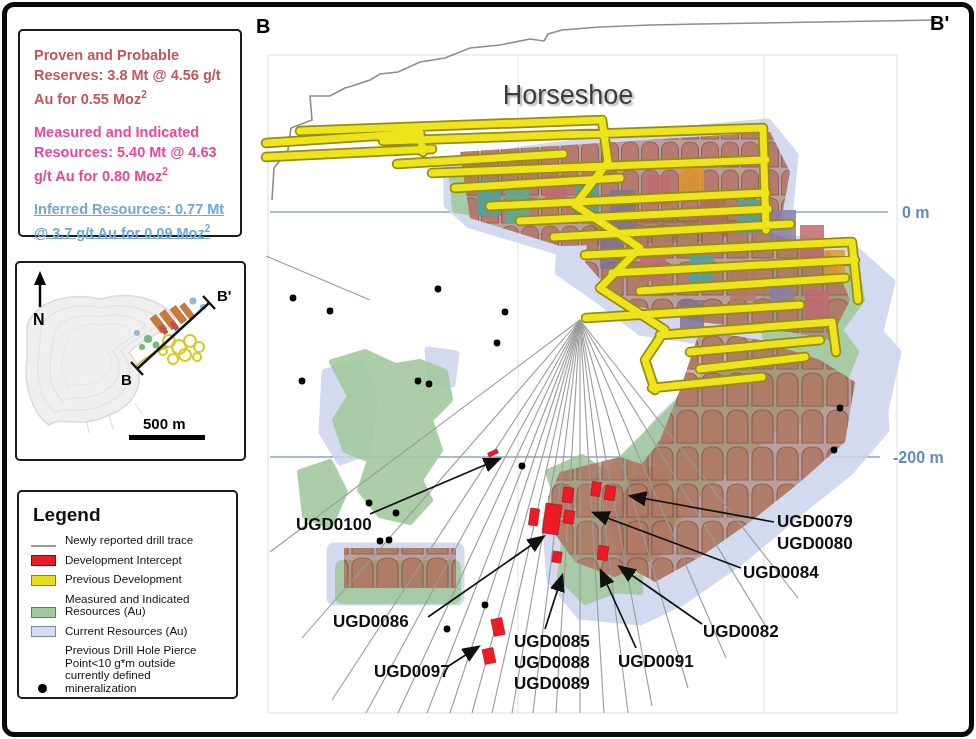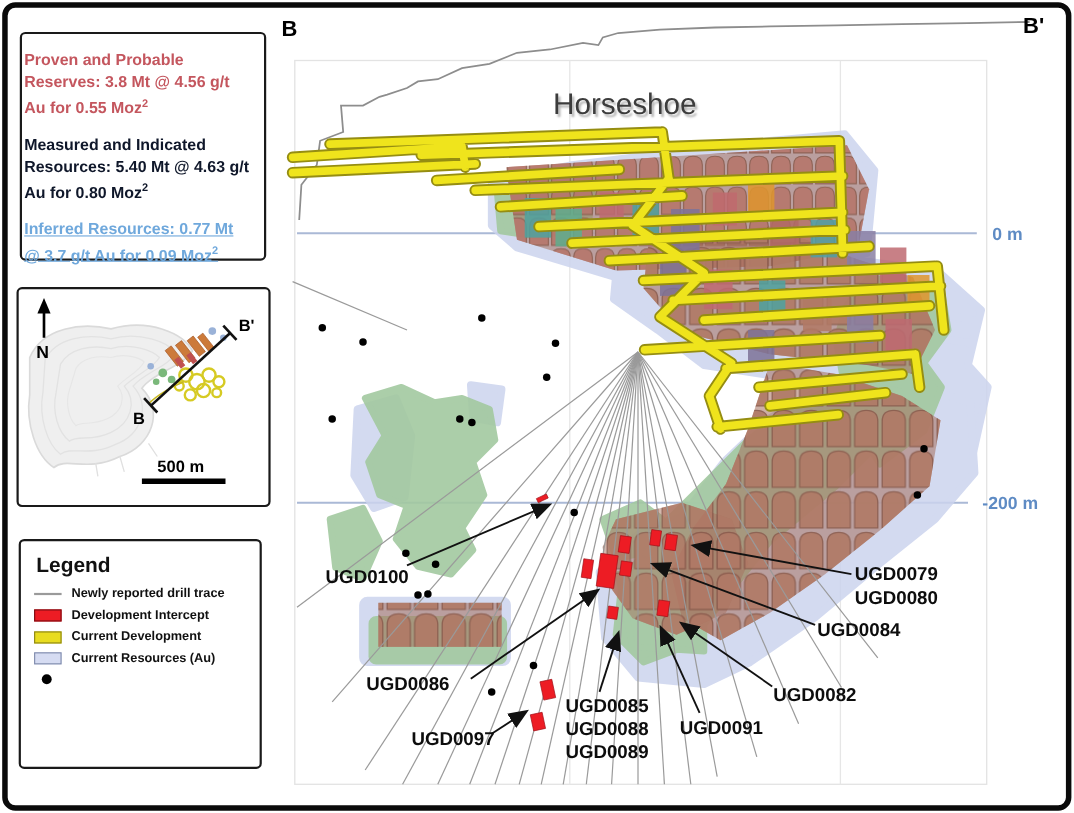--- a/index.html
+++ b/index.html
@@ -2,32 +2,32 @@
 <html><head>
 <meta charset="utf-8">
 <style>
   html,body{margin:0;padding:0;background:#ffffff;}
   .stage{position:relative;width:976px;height:739px;background:#ffffff;overflow:hidden;
          font-family:"Liberation Sans",sans-serif;}
   .outer-frame{position:absolute;left:2px;top:2px;right:2px;bottom:2px;
          border:5px solid #0a0a0a;border-radius:12px;pointer-events:none;z-index:40;}
   .panel{position:absolute;background:#ffffff;border:2px solid #1a1a1a;border-radius:5px;z-index:30;}
   
-  .info-box{left:18px;top:29px;width:224px;height:208px;padding:14px 10px 8px 2px;box-sizing:border-box;}
+  .info-box{left:18px;top:29px;width:224px;height:208px;padding:14px 10px 8px 14px;box-sizing:border-box;}
   .info-box p{margin:0 0 13px 0;font-weight:bold;font-size:14.5px;line-height:20px;}
   .info-box sup{font-size:10px;}
   .txt-red{color:#c4565e;}
-  .txt-green{color:#0f172a;}
+  .txt-green{color:#ec4899;}
   .txt-blue{color:#6fa8dc;text-decoration:underline;}
   
   .map-box{left:15px;top:261px;width:227px;height:196px;padding:0;}
   
   .legend-box{left:17px;top:490px;width:221px;height:209px;padding:10px 24px 6px 12px;box-sizing:border-box;}
   .legend-title{font-weight:bold;font-size:19px;color:#111;margin:2px 0 8px 2px;}
-  .legend-item{display:flex;align-items:center;margin:0 0 7px 0;font-weight:bold;}
+  .legend-item{display:flex;align-items:flex-end;margin:0 0 7px 0;}
   .legend-swatch{flex:0 0 auto;width:25px;height:11px;margin-right:9px;box-sizing:border-box;}
   .legend-label{font-size:11.6px;color:#111;line-height:12.5px;}
   .sw-line{height:0;border-top:2.5px solid #9a9a9a;}
   .sw-sig{background:#ed1c24;border:1.6px solid #7a0d12;}
   .sw-dev{background:#e8dc20;border:1.6px solid #8a8414;}
   .sw-mi{background:#a3c9a0;border:1.4px solid #707070;}
   .sw-inf{background:#d6dcf2;border:1.4px solid #7d89aa;}
   .sw-pp{background:#c47a72;border:1.4px solid #84463e;}
   .sw-dot{background:transparent;border:none;position:relative;}
   .sw-dot::after{content:"";position:absolute;left:7px;top:1px;width:9px;height:9px;border-radius:50%;background:#000;}
@@ -293,25 +293,30 @@
     <div class="legend-item">
       <span class="legend-swatch sw-line"></span>
       <span class="legend-label">Newly reported drill trace</span>
     </div>
     <div class="legend-item">
       <span class="legend-swatch sw-sig"></span>
       <span class="legend-label">Development Intercept</span>
     </div>
     <div class="legend-item">
       <span class="legend-swatch sw-dev"></span>
-      <span class="legend-label">Current Development</span>
+      <span class="legend-label">Previous Development</span>
+    </div>
+    <div class="legend-item">
+      <span class="legend-swatch sw-mi"></span>
+      <span class="legend-label">Measured and Indicated Resources (Au)</span>
     </div>
     <div class="legend-item">
       <span class="legend-swatch sw-inf"></span>
       <span class="legend-label">Current Resources (Au)</span>
     </div>
     <div class="legend-item">
       <span class="legend-swatch sw-dot"></span>
+      <span class="legend-label" style="width:160px">Previous Drill Hole Pierce Point&lt;10 g*m outside currently defined mineralization</span>
     </div>
   </div>
 
   <div class="outer-frame"></div>
 </div>
 
 </body></html>

